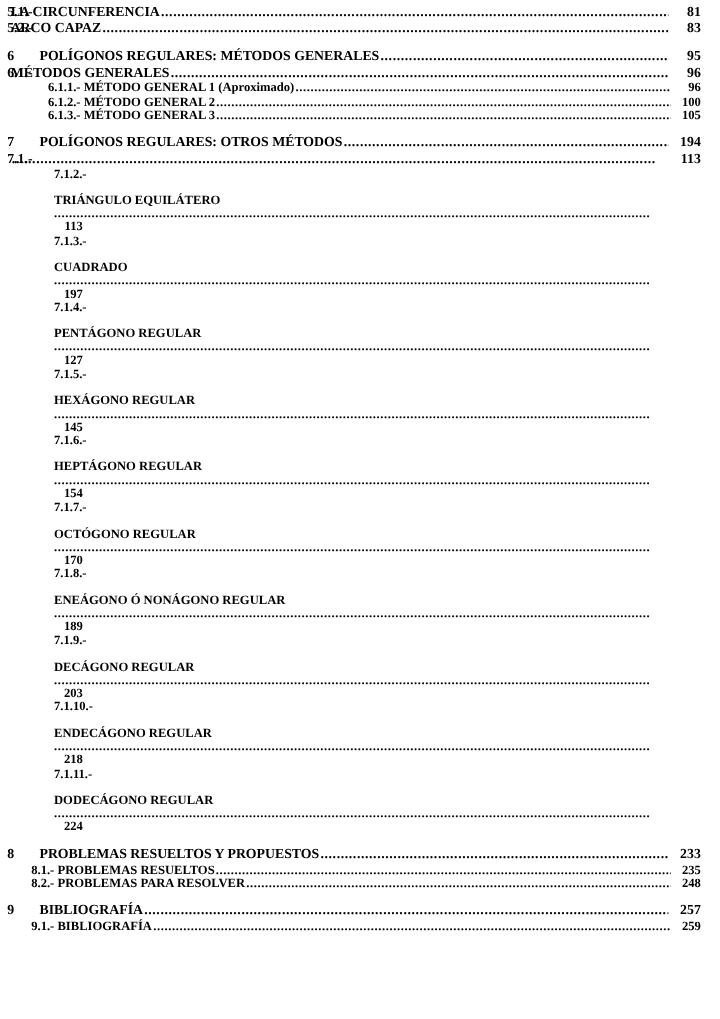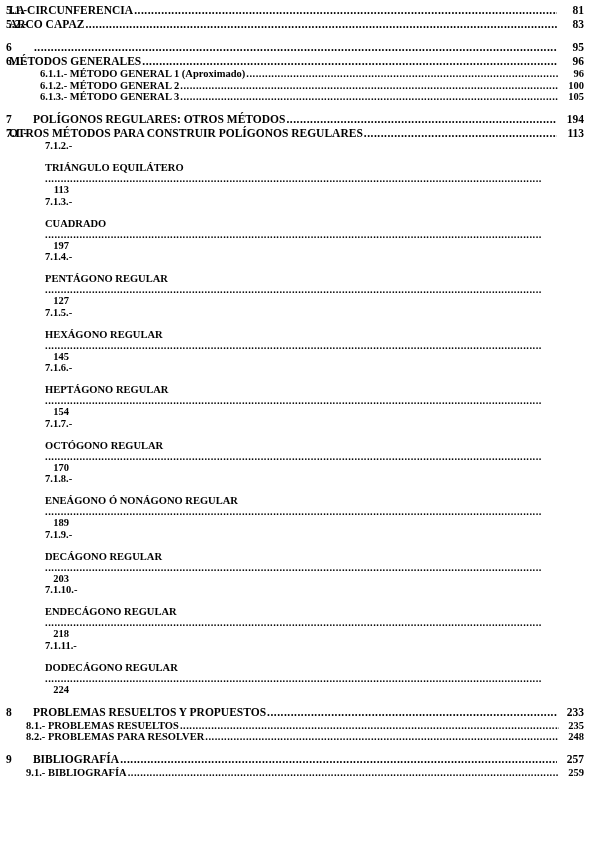--- a/index.html
+++ b/index.html
@@ -143,20 +143,21 @@
       <div class="entry lvl-section">
         <span class="num">5.2.-</span>
         <span>&nbsp;</span>
         <span class="label">ARCO CAPAZ</span>
         <span class="dots">...............................................................................................................................................................</span>
         <span class="page-no">83</span>
       </div>
       <div class="entry lvl-chapter">
         <span class="num">6</span>
         <span>&nbsp;</span>
+        <span class="label">POLÍGONOS REGULARES:  MÉTODOS GENERALES</span>
         <span class="dots">...............................................................................................................................................................</span>
         <span class="page-no">95</span>
       </div>
       <div class="entry lvl-section">
         <span class="num">6.1.-</span>
         <span>&nbsp;</span>
         <span class="label">MÉTODOS GENERALES</span>
         <span class="dots">...............................................................................................................................................................</span>
         <span class="page-no">96</span>
       </div>
@@ -184,21 +185,20 @@
       <div class="entry lvl-chapter">
         <span class="num">7</span>
         <span>&nbsp;</span>
         <span class="label">POLÍGONOS REGULARES: OTROS MÉTODOS</span>
         <span class="dots">...............................................................................................................................................................</span>
         <span class="page-no">194</span>
       </div>
       <div class="entry lvl-section">
         <span class="num">7.1.-</span>
         <span>&nbsp;</span>
-        <span class="label">OTROS MÉTODOS PARA CONSTRUIR POLÍGONOS REGULARES</span>
         <span class="dots">...............................................................................................................................................................</span>
         <span class="page-no">113</span>
       </div>
       <div class="entry lvl-sub2">
         <span class="num">7.1.2.-</span>
         <span>&nbsp;</span>
         <span class="label">TRIÁNGULO EQUILÁTERO</span>
         <span class="dots">...............................................................................................................................................................</span>
         <span class="page-no">113</span>
       </div>

